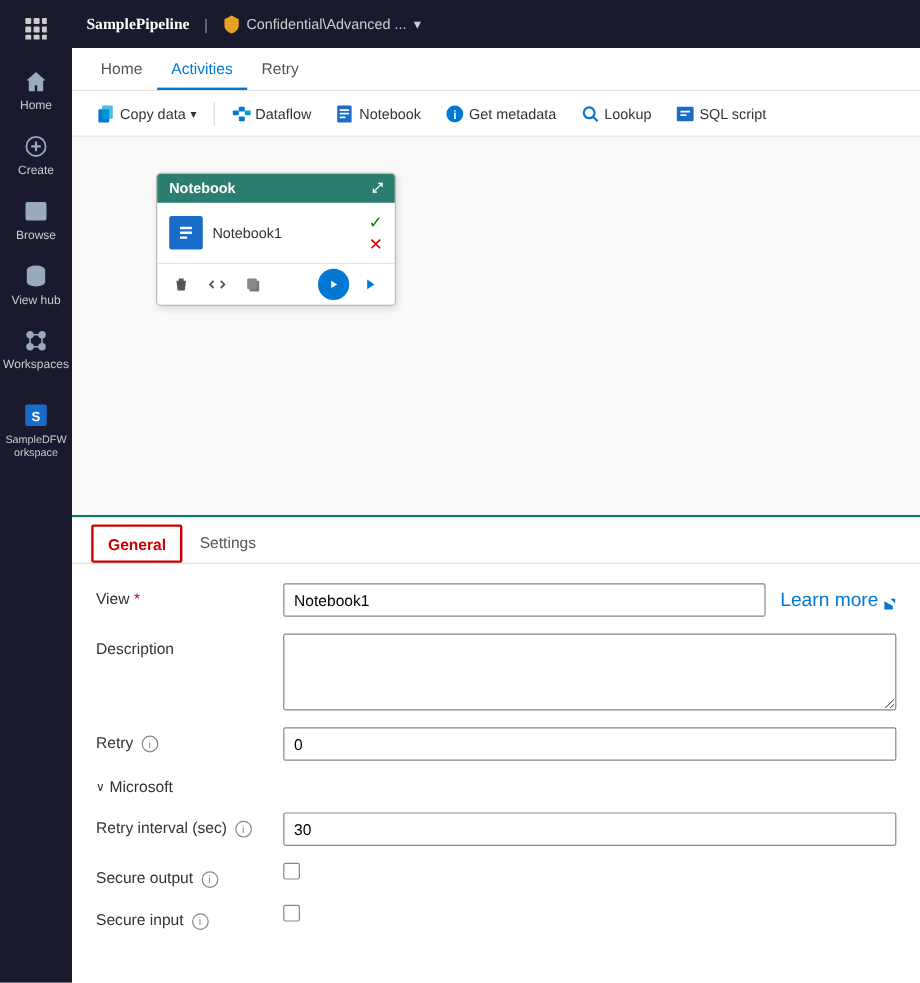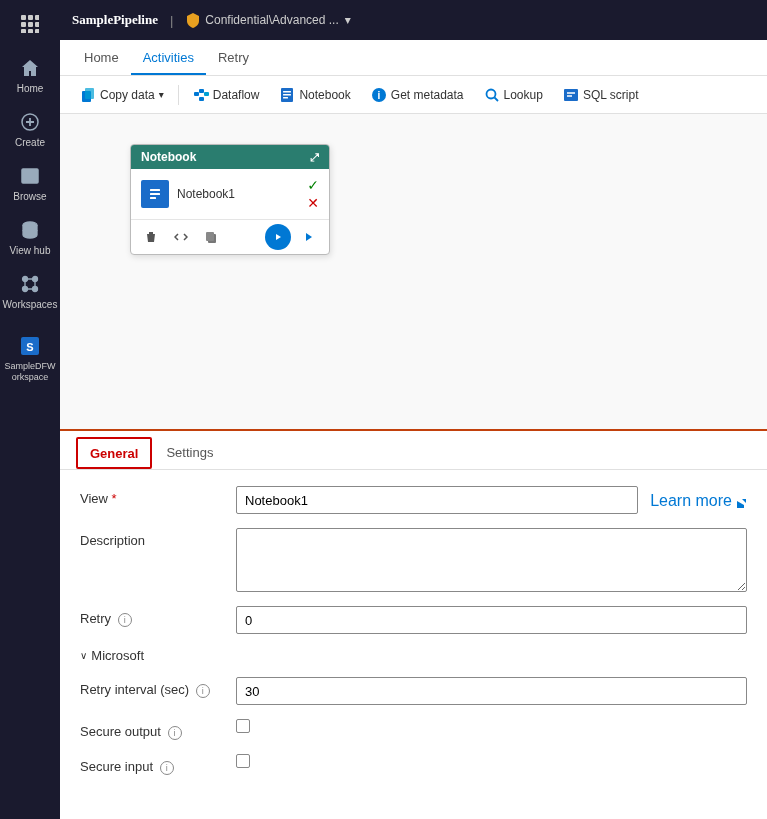--- a/index.html
+++ b/index.html
@@ -185,21 +185,21 @@
     }
     .action-btn-arrow-right {
       width: 24px; height: 24px;
       display: flex; align-items: center; justify-content: center;
       cursor: pointer; color: #0078d4; font-size: 16px;
     }
 
     
     .bottom-panel {
       background: #fff;
-      border-top: 2px solid #c2410c;
+      border-top: 2px solid #0f766e;
       flex-shrink: 0;
       overflow-y: auto;
     }
 
     
     .panel-tabs {
       display: flex;
       border-bottom: 1px solid #e0e0e0;
       padding: 0 16px;
     }

